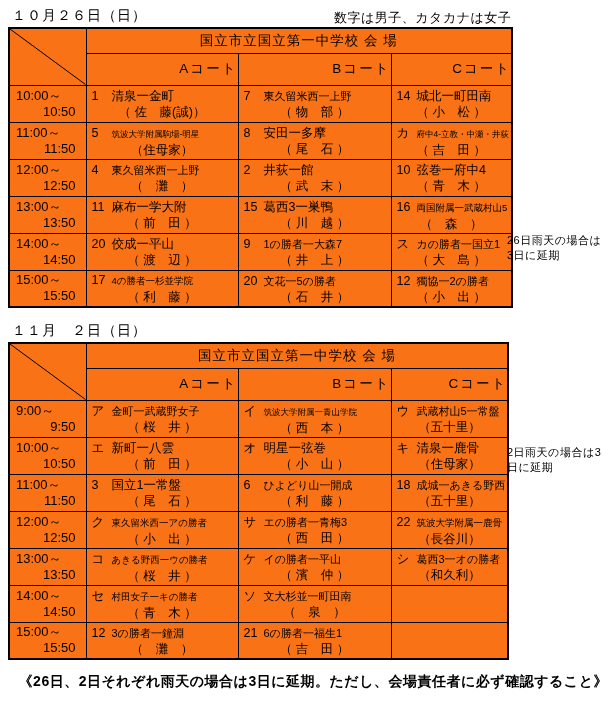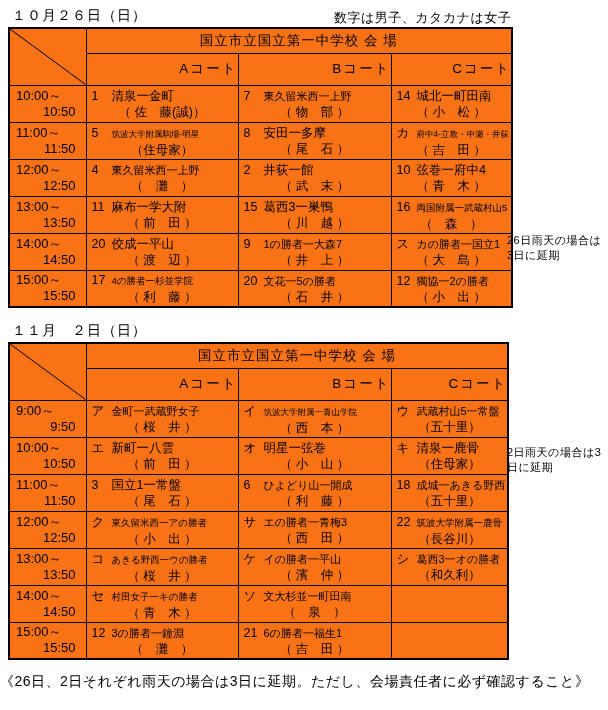--- a/index.html
+++ b/index.html
@@ -44,23 +44,23 @@
   .match.sz2 { font-size: 11px; }
   .match.sz3 { font-size: 9.5px; }
   .match.sz4 { font-size: 8.5px; }
   .ref { text-align: center; font-size: 12.5px; line-height: 16px; white-space: nowrap; overflow: hidden; }
   .side-note { position: absolute; width: 96px; font-size: 11px; line-height: 1.4; letter-spacing: 0.5px; }
   .side-note.n1 { left: 499px; top: 206px; }
   .side-note.n2 { left: 499px; top: 103px; }
   .spacer { height: 14px; }
   .footer {
     margin-top: 13px;
-    text-align: left;
+    text-align: right;
     font-size: 14px;
-    font-weight: normal;
+    font-weight: bold;
     letter-spacing: 0.5px;
     white-space: nowrap;
   }
 </style>
 </head>
 <body>
 
 <div class="page">
 
   <div class="header-row">

